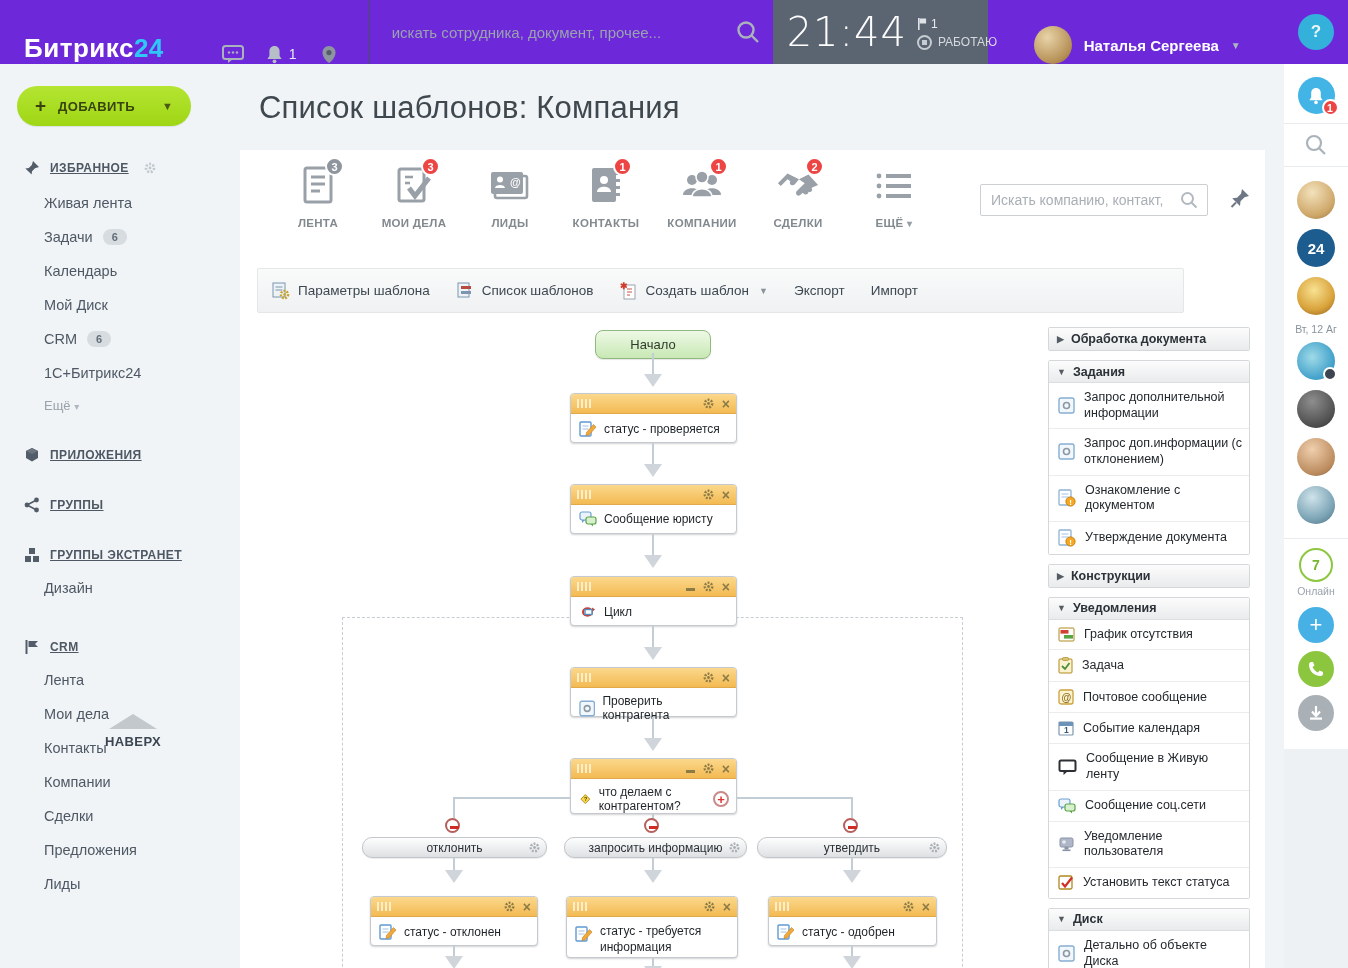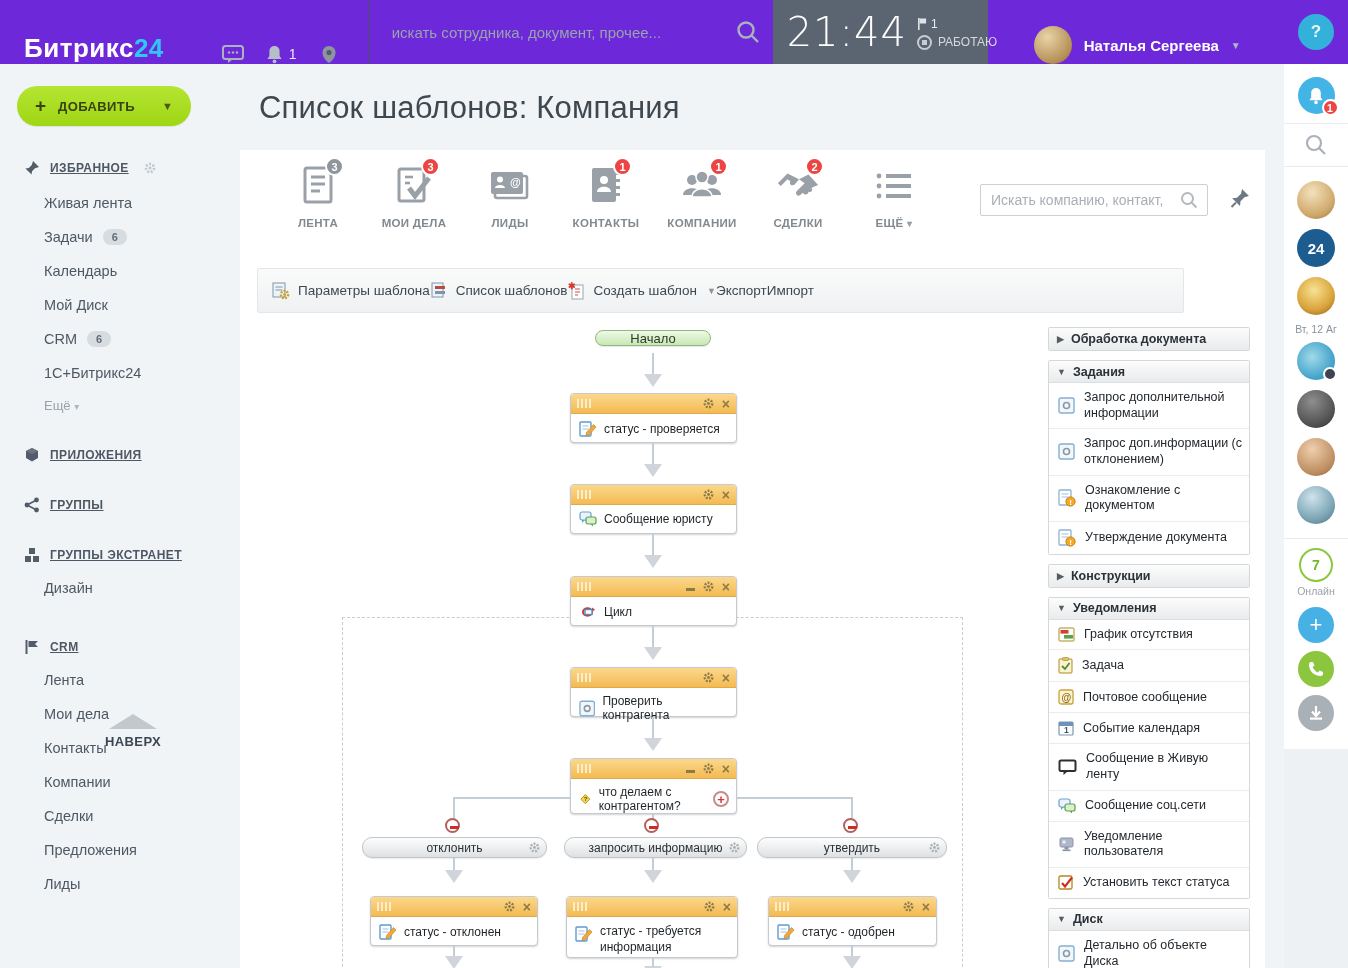--- a/index.html
+++ b/index.html
@@ -56,28 +56,28 @@
   .tab .tlbl { font-size:11.5px; font-weight:bold; color:#82898f; letter-spacing:.3px; white-space:nowrap; }
   .badge { position:absolute; top:-7px; right:-4px; min-width:19px; height:19px; border-radius:10px; background:#ed4543; border:2px solid #fff; color:#fff; font-size:11px; font-weight:bold; display:flex; align-items:center; justify-content:center; padding:0 3px; }
   .badge.gray { background:#8e959d; }
   .tab-more-caret { color:#98a0a7; font-size:10px; }
   .tab-search { position:absolute; left:740px; top:34px; width:228px; height:32px; border:1px solid #ccd0d3; border-radius:2px; background:#fff; display:flex; align-items:center; padding:0 8px 0 10px; }
   .tab-search input { flex:1; border:none; outline:none; font-size:14px; color:#444; }
   .tab-search input::placeholder { color:#a9afb5; }
   .pinbtn { position:absolute; left:990px; top:38px; cursor:pointer; }
 
   
-  .toolbar { position:absolute; left:17px; top:118px; width:927px; height:45px; background:linear-gradient(#f9fafa,#f0f1f2); border:1px solid #e4e6e7; border-radius:2px; display:flex; align-items:center; padding-left:14px; }
+  .toolbar { position:absolute; left:17px; top:118px; width:927px; height:45px; background:linear-gradient(#f9fafa,#f0f1f2); border:1px solid #e4e6e7; border-radius:2px; display:flex; align-items:center; padding-left:14px; gap:26px; }
   .tbi { display:flex; align-items:center; gap:8px; font-size:13.5px; color:#3d4852; cursor:pointer; white-space:nowrap; }
   .tbi .tcaret { color:#8a939b; font-size:9px; margin-left:2px; }
 
   
   .diagram { position:absolute; left:0; top:166px; width:1025px; height:652px; overflow:hidden; }
   .dashed-box { position:absolute; left:102px; top:301px; width:621px; height:400px; border:1px dashed #c8cdd1; }
-  .startblk { position:absolute; left:355px; top:14px; width:116px; height:16px; background:linear-gradient(#eef9e6,#c8e8b4); border:1px solid #8fb97f; border-radius:8px; display:flex; align-items:center; justify-content:center; font-size:13px; color:#2f3b2a; cursor:pointer; box-shadow:0 1px 1px rgba(0,0,0,.1); }
+  .startblk { position:absolute; left:355px; top:14px; width:116px; height:29px; background:linear-gradient(#eef9e6,#c8e8b4); border:1px solid #8fb97f; border-radius:8px; display:flex; align-items:center; justify-content:center; font-size:13px; color:#2f3b2a; cursor:pointer; box-shadow:0 1px 1px rgba(0,0,0,.1); }
   .vl { position:absolute; width:2px; background:#c2cdd6; }
   .hl { position:absolute; height:2px; background:#c2cdd6; }
   .tri { position:absolute; width:0; height:0; border-left:9px solid transparent; border-right:9px solid transparent; border-top:13px solid #cfd5da; }
   .wf { position:absolute; background:#fff; border:1px solid #c4cacf; border-radius:4px; box-shadow:0 1px 2px rgba(0,0,0,.18); cursor:pointer; }
   .wf-h { height:20px; background:linear-gradient(#fbd88d,#f3ba52); border-bottom:1px solid #e2a94a; border-radius:3px 3px 0 0; display:flex; align-items:center; padding:0 6px; }
   .grip { display:flex; gap:2px; }
   .grip i { width:2px; height:9px; background:#fdeec9; display:block; }
   .wf-ctrl { margin-left:auto; display:flex; align-items:center; gap:7px; }
   .mini { width:9px; height:3px; background:#8d7b45; margin-top:6px; cursor:pointer; }
   .wfx { color:#8d7b45; font-size:14px; font-weight:bold; line-height:1; cursor:pointer; }

